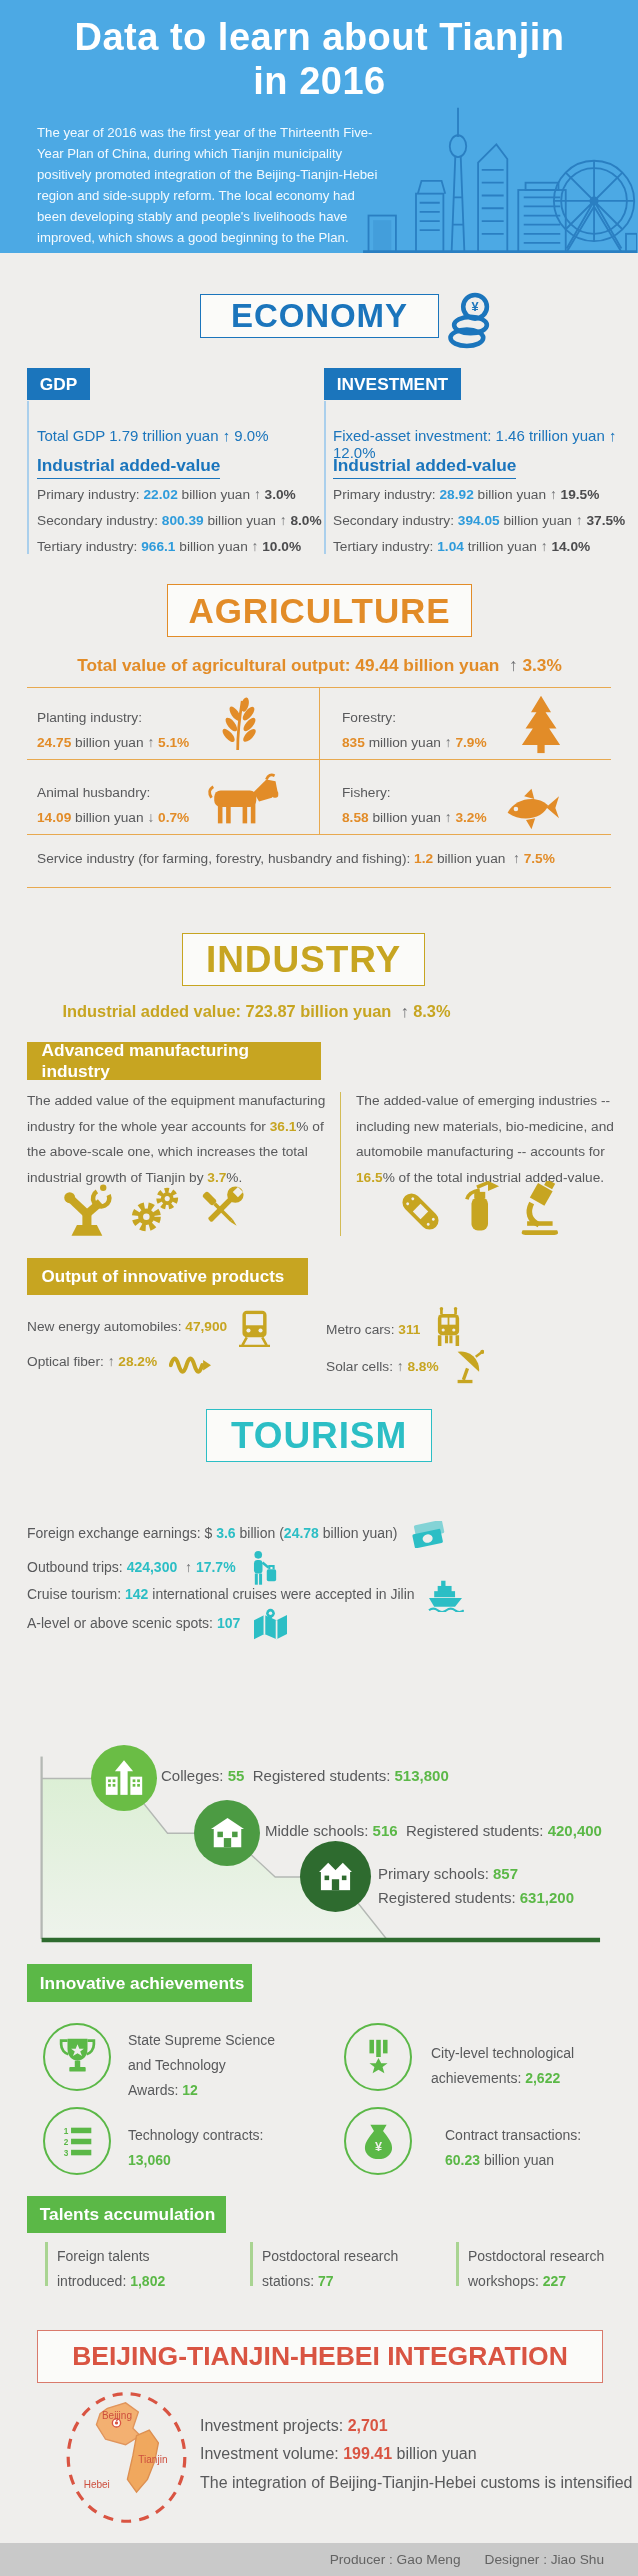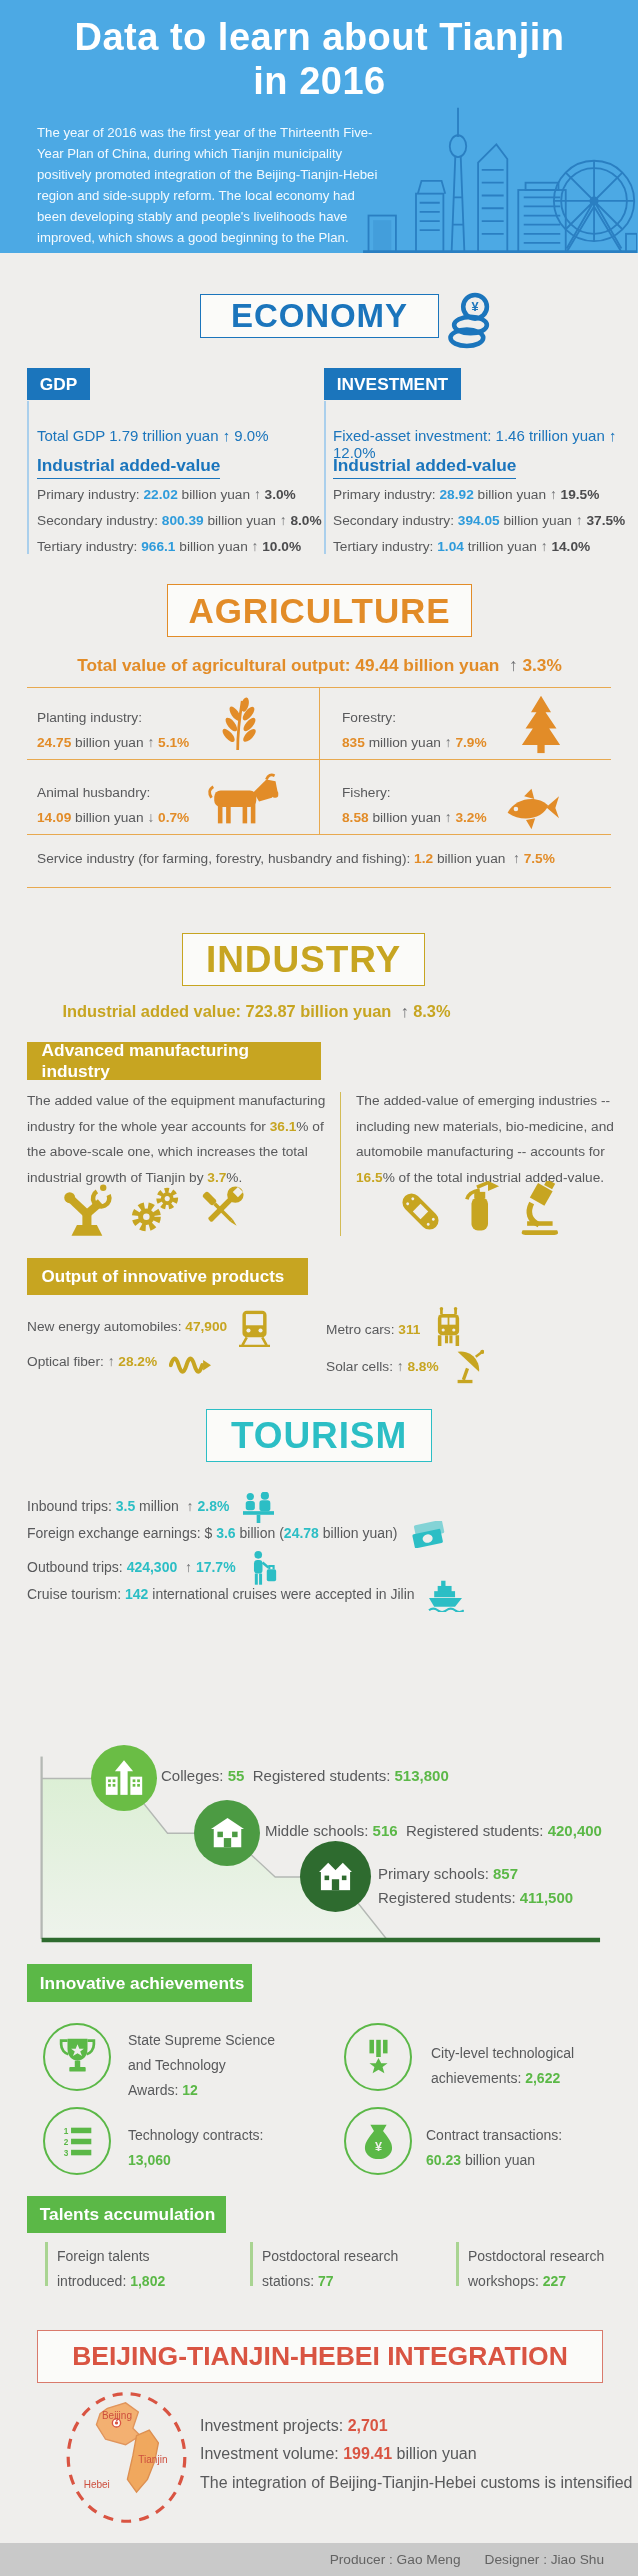--- a/index.html
+++ b/index.html
@@ -368,35 +368,20 @@
       <path d="M8 2 A22 22 0 0 1 34 26 L8 2 Z"></path>
       <path d="M30 8 l8 -6" stroke="currentColor" stroke-width="3"></path>
         <circle cx="38" cy="2" r="2.5"></circle>
       <path d="M20 22 l-5 14" stroke="currentColor" stroke-width="4"></path>
       <rect x="8" y="36" width="18" height="4"></rect>
     </svg>
   </div>
 
   <div class="secbox" style="left:206px;top:1409px;width:226px;height:53px;border:1.8px solid var(--teal);color:var(--teal);font-size:37px">TOURISM</div>
 
-  <div class="trow g" style="top:1492px">
-    <span>Inbound trips:</span>
-    <span class="vt">3.5</span>
-    <span>million</span>
-    &nbsp;<span class="arw">↑</span>
-    <span class="vt">2.8%</span>
-    <svg class="inline-ic iconT" width="35" height="31" viewBox="0 0 38 34" fill="currentColor">
-      <circle cx="10" cy="5" r="4"></circle>
-        <rect x="5" y="10" width="10" height="10" rx="3"></rect>
-      <circle cx="26" cy="4" r="4.5"></circle>
-        <rect x="20" y="9" width="12" height="12" rx="3"></rect>
-      <rect x="2" y="21" width="34" height="4"></rect>
-        <rect x="17" y="25" width="4" height="9"></rect>
-    </svg>
-  </div>
   <div class="trow g" style="top:1521px">
     <span>Foreign exchange earnings: $</span>
     <span class="vt">3.6</span>
     <span>billion (</span><span class="vt">24.78</span>
     <span>billion yuan)</span>
     <svg class="inline-ic iconT" width="37" height="27" viewBox="0 0 42 32" fill="currentColor">
       <g transform="rotate(-12 21 16)">
         <rect x="6" y="2" width="34" height="16" rx="2" opacity=".55"></rect>
         <rect x="2" y="12" width="34" height="17" rx="2"></rect>
         <ellipse cx="19" cy="20.5" rx="6" ry="5" fill="#efeeec"></ellipse>
@@ -421,20 +406,31 @@
   <div class="trow g" style="top:1579px">
     <span>Cruise tourism:</span>
     <span class="vt">142</span>
     <span>international cruises were accepted in Jilin</span>
     <svg class="inline-ic iconT" width="37" height="33" viewBox="0 0 42 38" fill="currentColor">
       <rect x="16" y="2" width="5" height="8"></rect>
         <rect x="12" y="8" width="16" height="7"></rect>
         <rect x="8" y="14" width="24" height="7"></rect>
       <path d="M2 22 L8 32 H32 L40 22 Z"></path>
       <path d="M2 36 q5 -4 10 0 t10 0 t10 0 t10 0" stroke="currentColor" stroke-width="2.5" fill="none"></path>
+    </svg>
+  </div>
+  <div class="trow g" style="top:1608px">
+    <span>A-level or above scenic spots:</span>
+    <span class="vt">107</span>
+    <svg class="inline-ic iconT" width="37" height="33" viewBox="0 0 42 38" fill="currentColor">
+      <polygon points="2,14 14,8 28,14 40,8 40,30 28,36 14,30 2,36"></polygon>
+      <path d="M14 8 v22 M28 14 v22" stroke="#efeeec" stroke-width="2"></path>
+      <circle cx="21" cy="6" r="5"></circle>
+        <polygon points="21,14 17,7 25,7"></polygon>
+        <circle cx="21" cy="6" r="2" fill="#efeeec"></circle>
     </svg>
   </div>
 
 
   <svg class="abs" style="left:27px;top:1731px" width="584" height="219" viewBox="0 0 640 240">
     <defs>
       <linearGradient id="stepfill" x1="0" y1="0" x2="0" y2="1">
         <stop offset="0" stop-color="#dcefd5"></stop>
           <stop offset="1" stop-color="#eef3ec"></stop>
       </linearGradient>
@@ -497,21 +493,21 @@
           <rect x="7" y="16" width="5" height="5"></rect>
           <rect x="26" y="16" width="5" height="5"></rect>
           <rect x="15" y="20" width="8" height="12"></rect>
         </g>
     </svg>
   </div>
   <div class="abs g" style="left:378px;top:1862px;font-size:15px;line-height:24px">
     <div><span>Primary schools:</span>
       <span class="vgr">857</span></div>
     <div><span>Registered students:</span>
-      <span class="vgr">411,500</span></div>
+      <span class="vgr">631,200</span></div>
   </div>
 
   <div class="greenbox" style="left:27px;top:1964px;width:225px;height:38px;font-size:17.3px">Innovative achievements</div>
 
   <div class="achg" style="left:43px;top:2023px">
     <svg width="37" height="40" viewBox="0 0 40 44" fill="currentColor">
       <path d="M9 2 h22 v11 c0 8 -5 13 -11 13 s-11 -5 -11 -13 z"></path>
       <path d="M9 4 H2 v4 c0 6 4 10 8 11 M31 4 h7 v4 c0 6 -4 10 -8 11" fill="none" stroke="currentColor" stroke-width="3"></path>
       <polygon points="20,8 22,13 27,13 23,16 25,21 20,18 15,21 17,16 13,13 18,13" fill="#efeeec"></polygon>
       <rect x="17" y="26" width="6" height="7"></rect>
@@ -553,21 +549,21 @@
     <div>Technology contracts:</div>
     <div class="vgr">13,060</div>
   </div>
 
   <div class="achg" style="left:344px;top:2107px">
     <svg width="33" height="38" viewBox="0 0 36 42" fill="currentColor">
       <path d="M13 10 C7 18 3 22 3 29 a15 12 0 0 0 30 0 c0 -7 -4 -11 -10 -19 l4 -7 h-18 z"></path>
       <text x="18" y="32" text-anchor="middle" font-size="14" font-weight="bold" fill="#efeeec">¥</text>
     </svg>
   </div>
-  <div class="abs g" style="left:426px;top:2123px;font-size:14px;line-height:25px">
+  <div class="abs g" style="left:445px;top:2123px;font-size:14px;line-height:25px">
     <div>Contract transactions:</div>
     <div><span class="vgr">60.23</span>
       <span>billion yuan</span></div>
   </div>
 
   <div class="greenbox" style="left:27px;top:2196px;width:199px;height:37px;font-size:17.3px">Talents accumulation</div>
 
   <div class="talcol">
     <div class="bar" style="left:45px;top:2242px"></div>
     <div class="abs g" style="left:57px;top:2244px;font-size:14px;line-height:25px">

